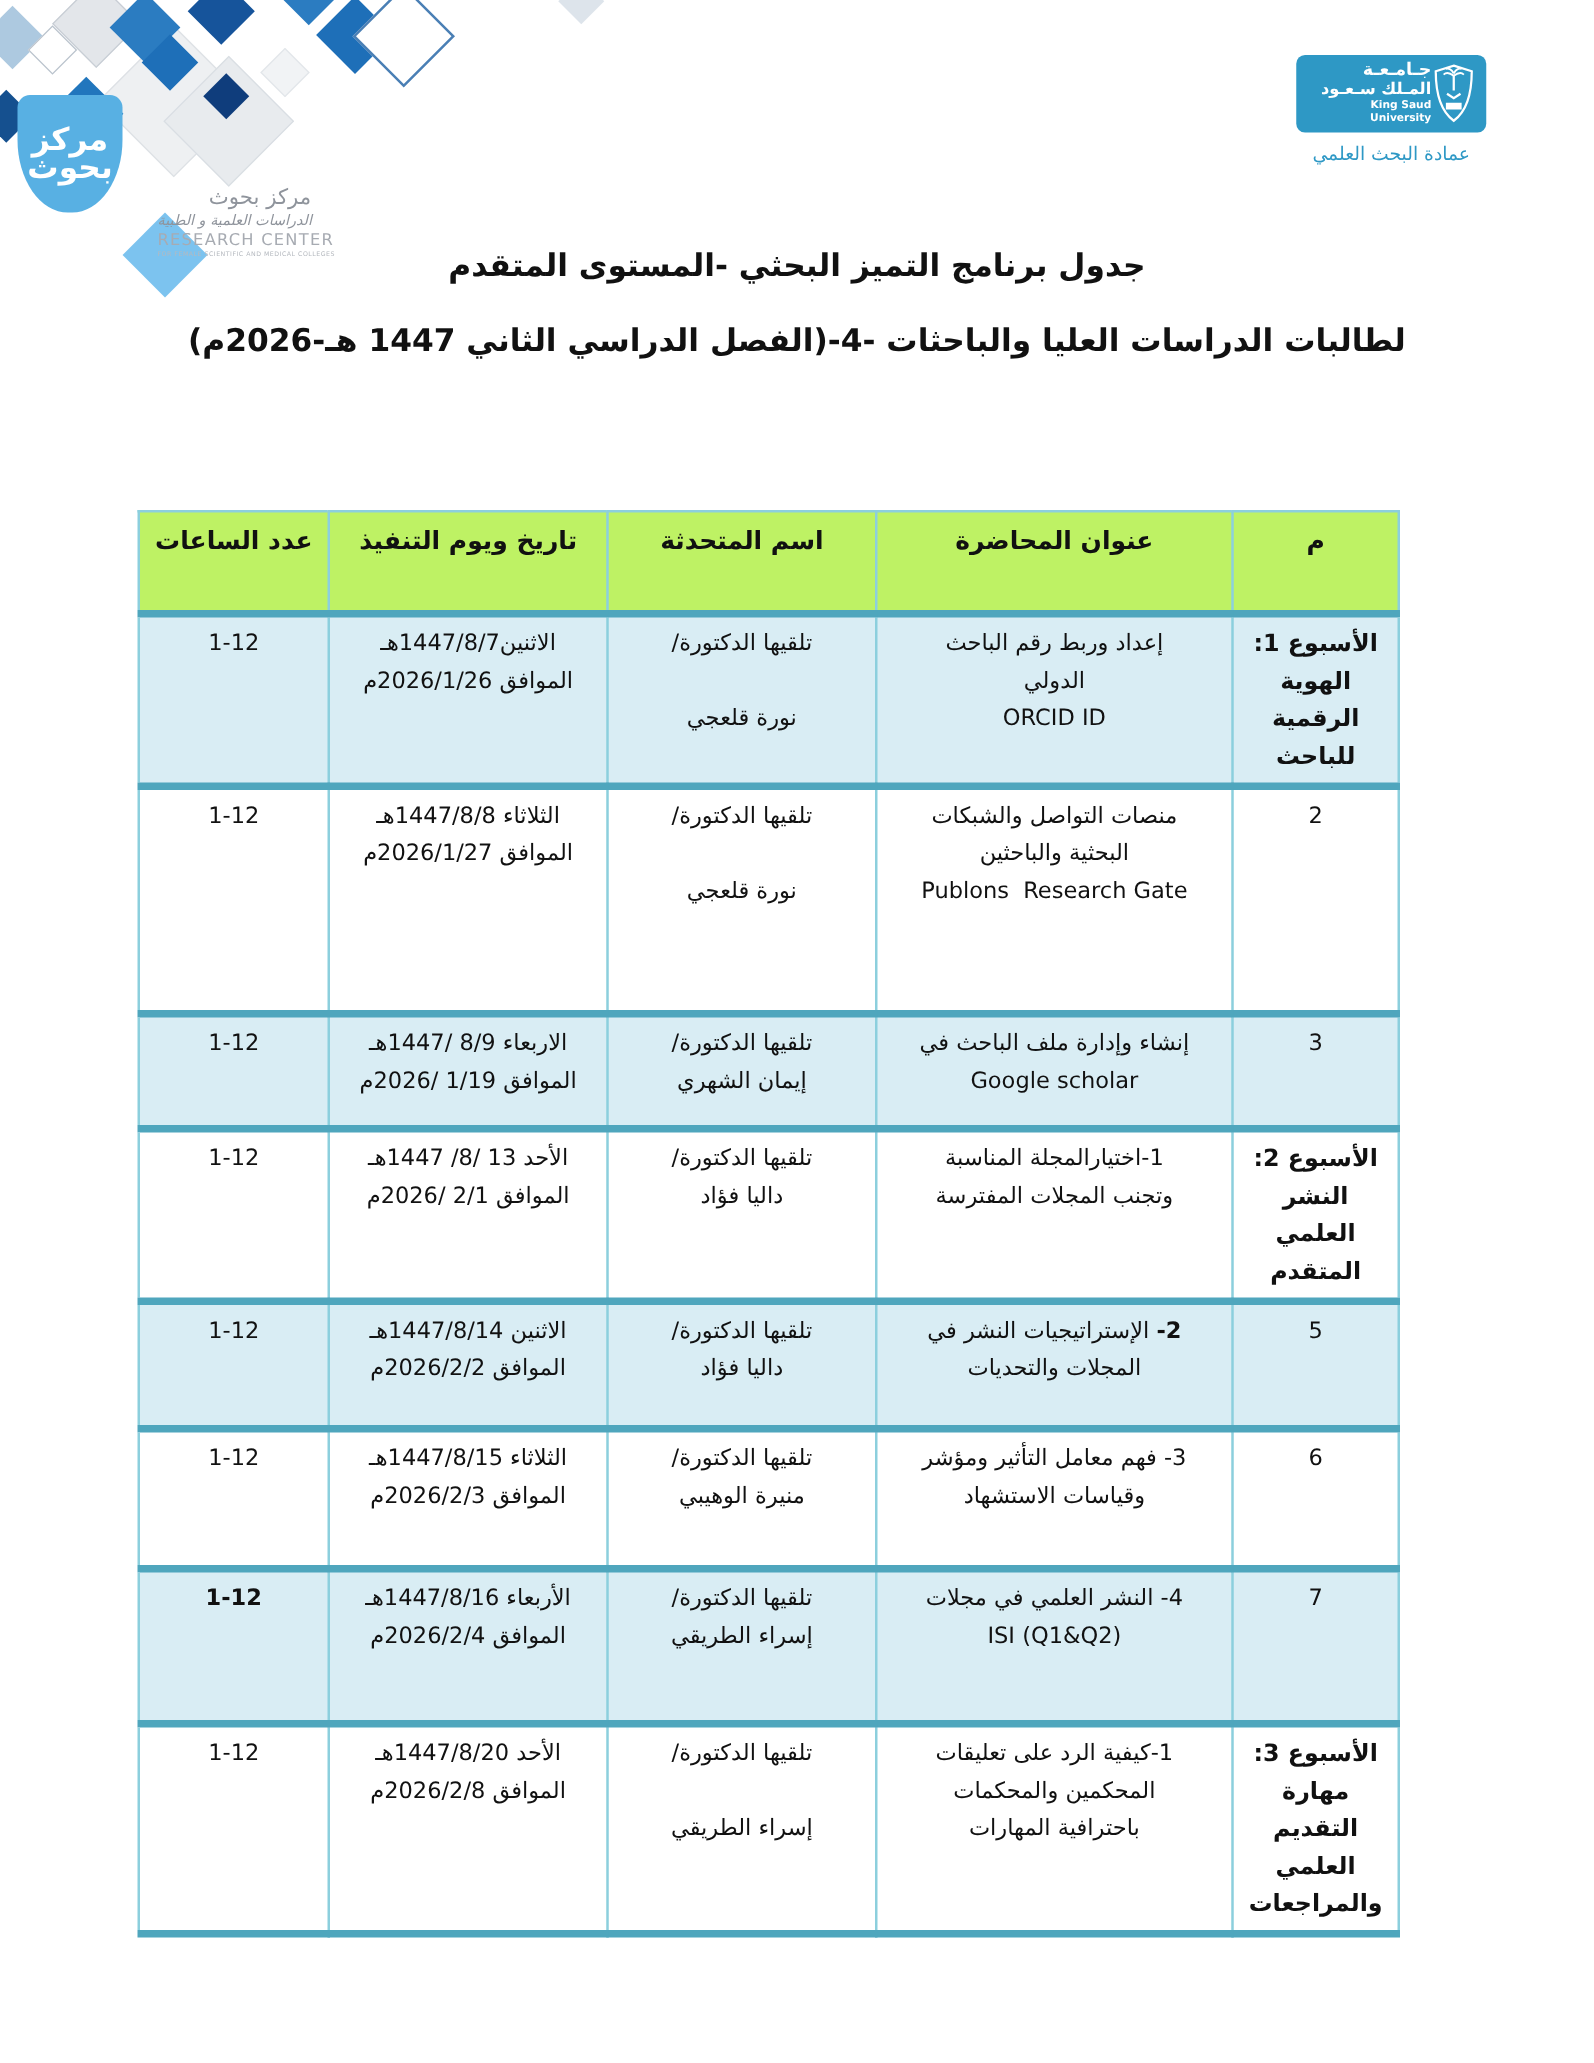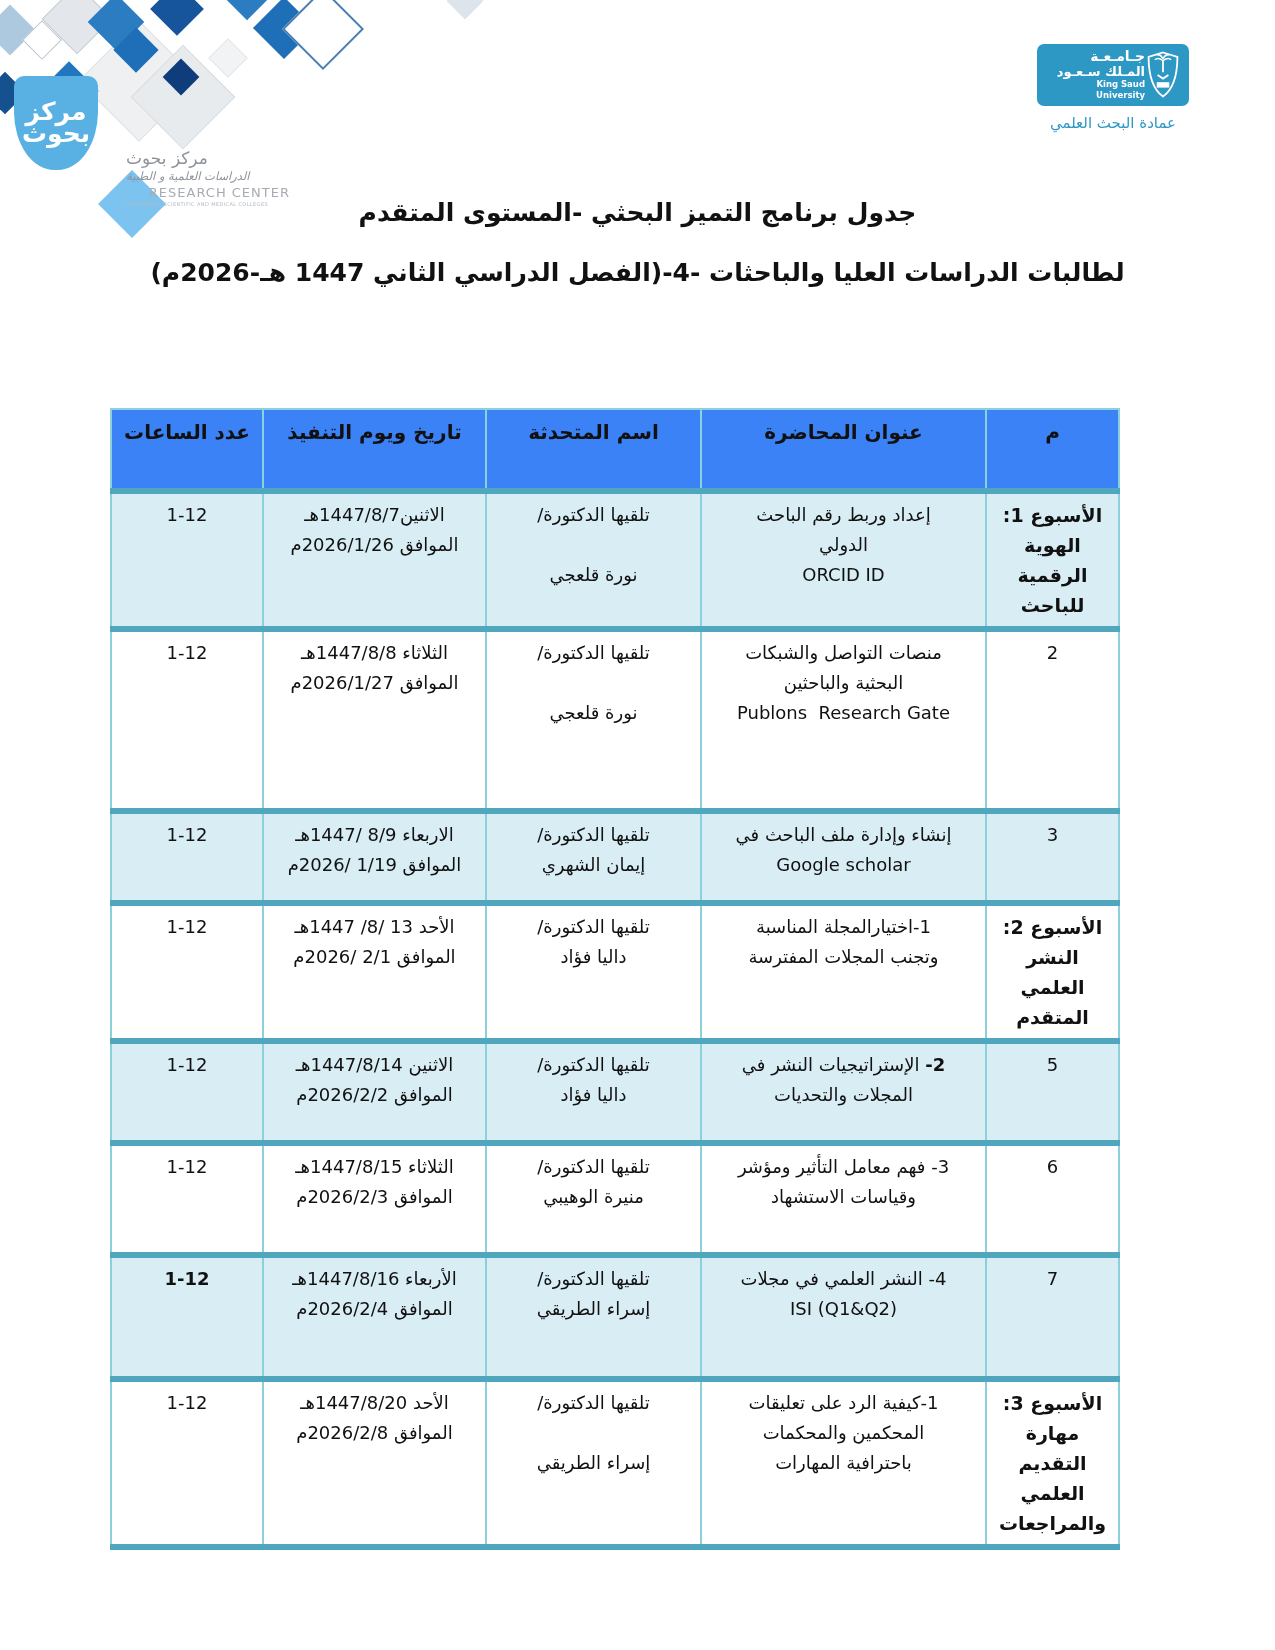--- a/index.html
+++ b/index.html
@@ -25,23 +25,23 @@
   .d15{left:452px;top:-12px;width:26px;height:26px;background:#cfd9e2;opacity:.7}
   .d16{left:108px;top:180px;width:48px;height:48px;background:#7cc3ef}
   .d17{left:232px;top:-16px;width:30px;height:30px;background:#2b7cc1}
 
   
   .shield{position:absolute;left:14px;top:76px;width:84px;height:94px;background:#58b0e3;
           border-radius:10px 10px 48% 48%/10px 10px 62% 62%;
           display:flex;flex-direction:column;align-items:center;justify-content:center;}
   .shield span{color:#fff;font-weight:bold;font-size:25px;line-height:22px;}
   .ll-text{position:absolute;left:126px;top:148px;width:164px;direction:rtl;color:#8f949c;}
-  .ll-ar1{font-size:17px;text-align:left;}
+  .ll-ar1{font-size:17px;text-align:center;}
   .ll-ar2{font-size:11.5px;text-align:left;margin-top:1px;font-style:italic;}
-  .ll-en1{direction:ltr;font-size:13px;letter-spacing:1px;color:#a7abb2;margin-top:2px;text-align:right;}
+  .ll-en1{direction:ltr;font-size:13px;letter-spacing:1px;color:#a7abb2;margin-top:2px;}
   .ll-en2{direction:ltr;font-size:5px;letter-spacing:.4px;color:#b5b9bf;margin-top:1px;}
 
   
   .org{position:absolute;top:56px;left:0;width:100%;text-align:center;direction:rtl;}
   .org div{font-weight:bold;font-size:19px;line-height:31px;}
 
   
   .ksu{position:absolute;left:1037px;top:44px;width:152px;text-align:center;}
   .ksu-box{width:152px;height:62px;background:#2e98c5;border-radius:7px;display:flex;
            align-items:center;justify-content:space-between;padding:0 8px;box-sizing:border-box;}
@@ -56,21 +56,21 @@
           font-size:25px;font-weight:bold;margin:0;}
   .title2{position:absolute;top:258px;left:0;width:100%;text-align:center;direction:rtl;
           font-size:25px;font-weight:bold;margin:0;}
 
   
   .tablewrap{position:absolute;top:408px;left:110px;width:1008px;}
   table{border-collapse:collapse;width:1008px;direction:rtl;table-layout:fixed;
         border:2px solid #8ccfdd;border-bottom:6px solid #4fa6bd;}
   th,td{border:2px solid #8ccfdd;vertical-align:top;text-align:center;padding:6px 4px;
         font-size:18px;}
-  thead th{font-weight:bold;font-size:20px;height:62px;padding-top:10px;background:#3b82f6;}
+  thead th{font-weight:bold;font-size:20px;height:62px;padding-top:10px;background:#bef264;}
   tbody tr{border-top:6px solid #4fa6bd;}
   tr.blue td{background:#d9edf4;}
   .lines{white-space:pre-wrap;line-height:30px;}
   .wk{font-weight:bold;font-size:19px;}
   .bnum{font-weight:bold;}
   .bold-hours{font-weight:bold;}
   .rh1 td{height:108px}.rh2 td{height:164px}.rh3 td{height:74px}.rh4 td{height:98px}
   .rh5 td{height:84px}.rh6 td{height:94px}.rh7 td{height:106px}.rh8 td{height:110px}
 </style>
 </head>

